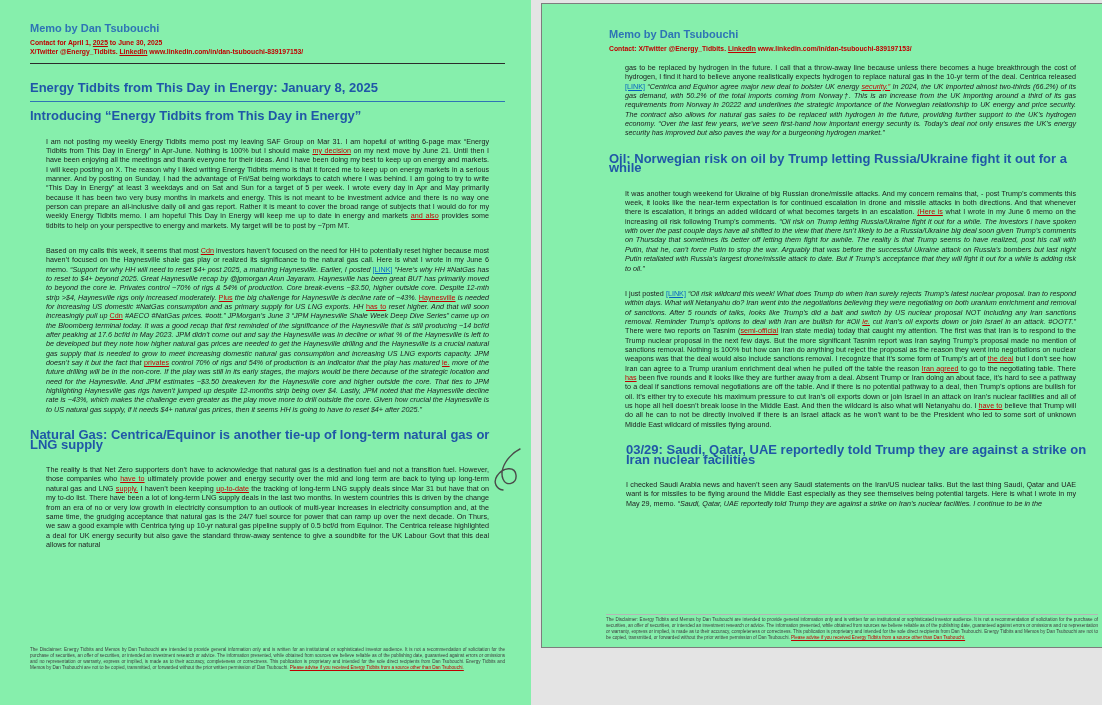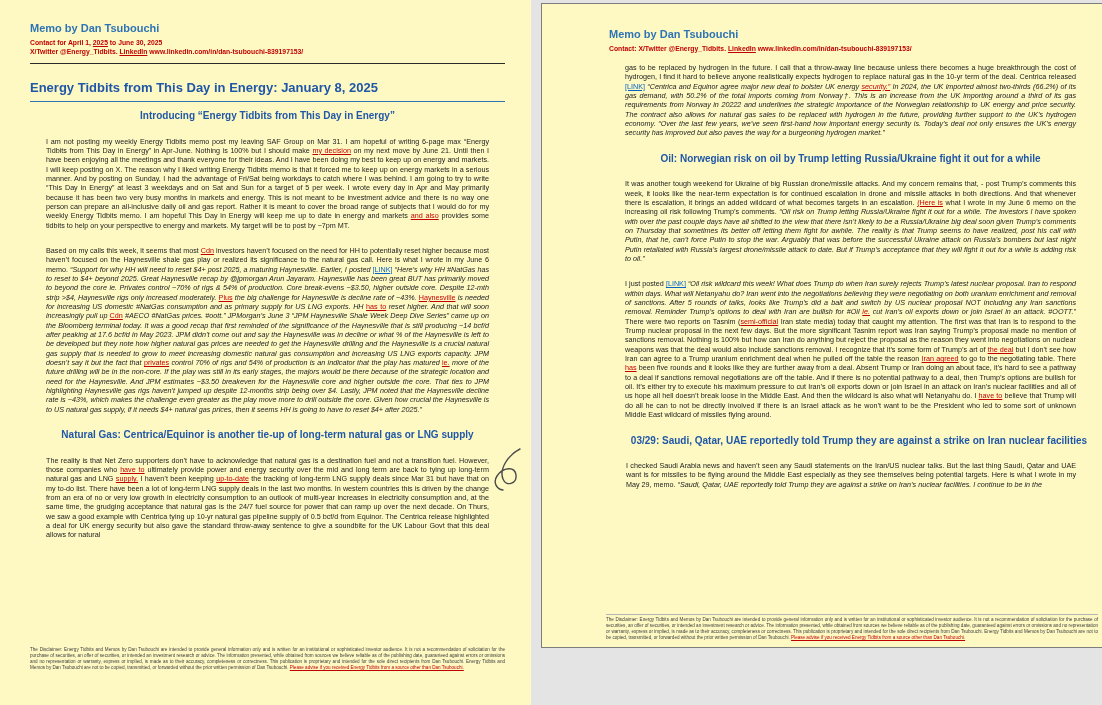--- a/index.html
+++ b/index.html
@@ -6,21 +6,21 @@
   html, body { margin: 0; padding: 0; }
   body {
     width: 1102px; height: 705px;
     background: #e4e4e4;
     font-family: "Liberation Sans", sans-serif;
     position: relative;
     overflow: hidden;
   }
   .page {
     position: absolute;
-    background: #fef9c3;
+    background: #86efac;
     overflow: hidden;
   }
   .page-left {
     left: 0; top: 0;
     width: 531px; height: 705px;
     padding: 22px 26px 0 30px;
   }
   .page-right {
     left: 541px; top: 3px;
     width: 562px; height: 645px;
@@ -50,24 +50,23 @@
     font-weight: bold;
     font-size: 13px;
     line-height: 16px;
     margin: 16px 0 6px 0;
     padding-bottom: 5px;
     border-bottom: 1.5px solid #2e74b5;
   }
   .sec-h {
     color: #2057a7;
     font-weight: bold;
-    font-size: 10px;
+    font-size: 13px;
     line-height: 9.5px;
     margin-top: 9px;
-    text-align: center;
   }
   .body-p {
     font-size: 7.2px;
     line-height: 9.35px;
     color: #1b1b1b;
     text-align: justify;
     margin: 16px;
   }
   .sub-h, .sub-p { margin-left: 17px; }
   .disclaimer {

